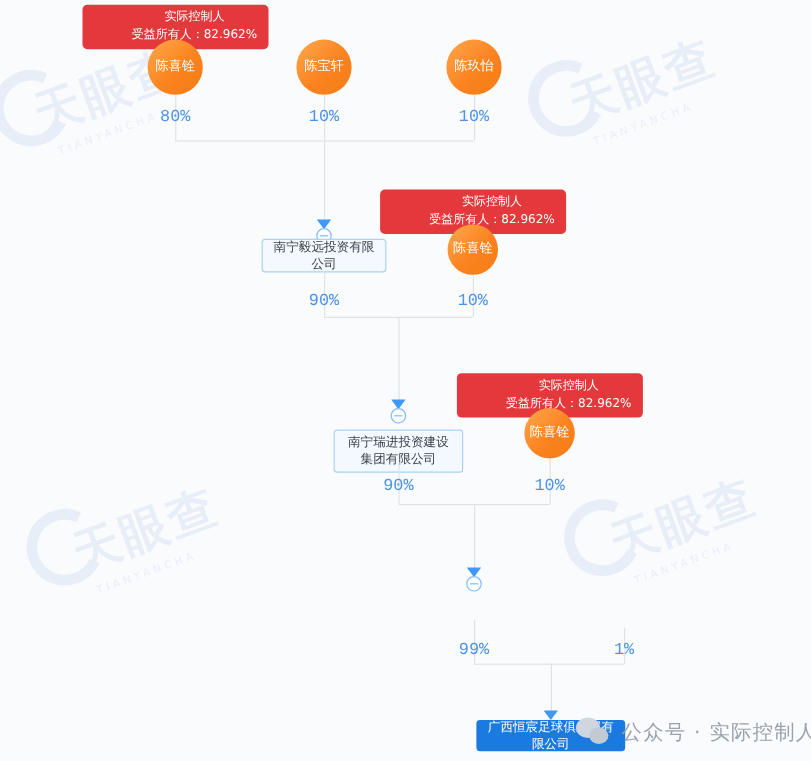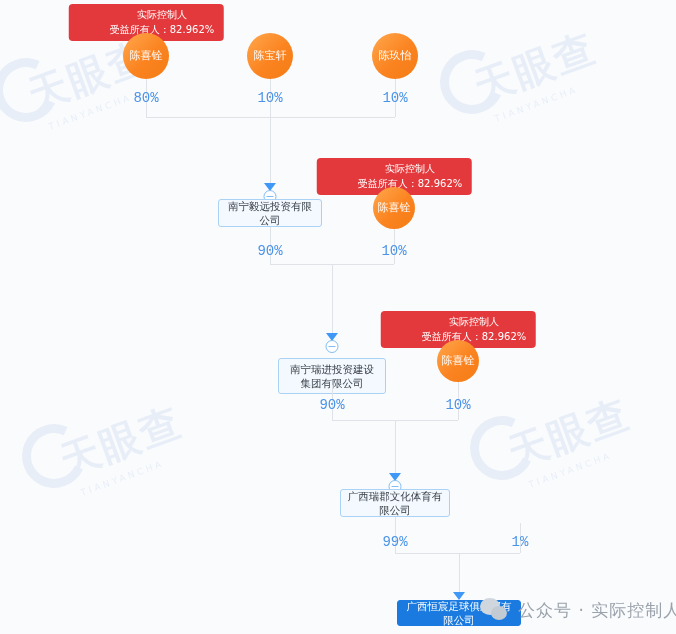--- a/index.html
+++ b/index.html
@@ -285,23 +285,20 @@
   <div class="line-v" style="left:458px; top:382px; height:38px;"></div>
 
   <div class="pct" style="left:332px; top:397px;">90%</div>
   <div class="pct" style="left:458px; top:397px;">10%</div>
 
   <div class="line-h" style="left:332px; top:420px; width:126px;"></div>
   <div class="line-v" style="left:395px; top:420px; height:57px;"></div>
   <div class="arrow" style="left:395px; top:473px;"></div>
   <div class="collapse" style="left:395px; top:480px;"></div>
 
-  <div class="company" style="left:395px; top:489px; width:110px; height:28px;">
-    <span>广西瑞郡文化体育有限公司</span>
-  </div>
 
 
   <div class="line-v" style="left:395px; top:517px; height:36px;"></div>
   <div class="line-v" style="left:520px; top:523px; height:30px;"></div>
 
   <div class="pct" style="left:395px; top:534px;">99%</div>
   <div class="pct" style="left:520px; top:534px;">1%</div>
 
   <div class="line-h" style="left:395px; top:553px; width:125px;"></div>
   <div class="line-v" style="left:459px; top:553px; height:43px;"></div>

